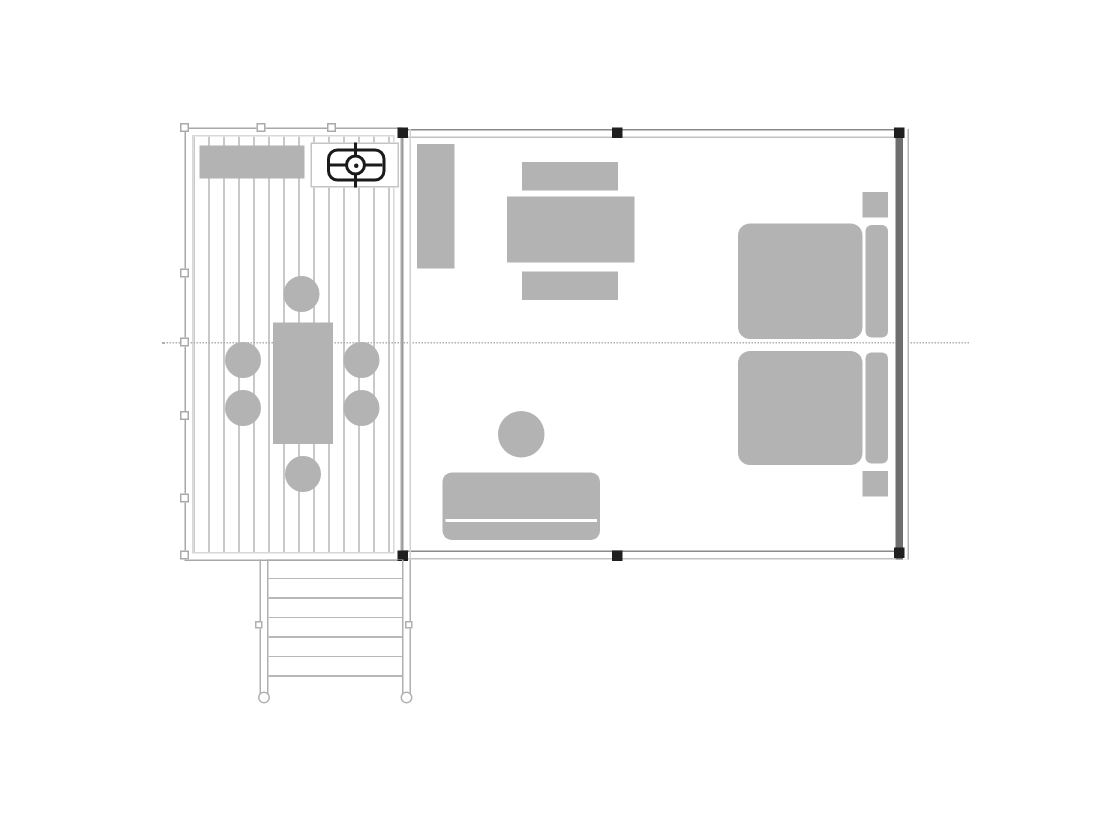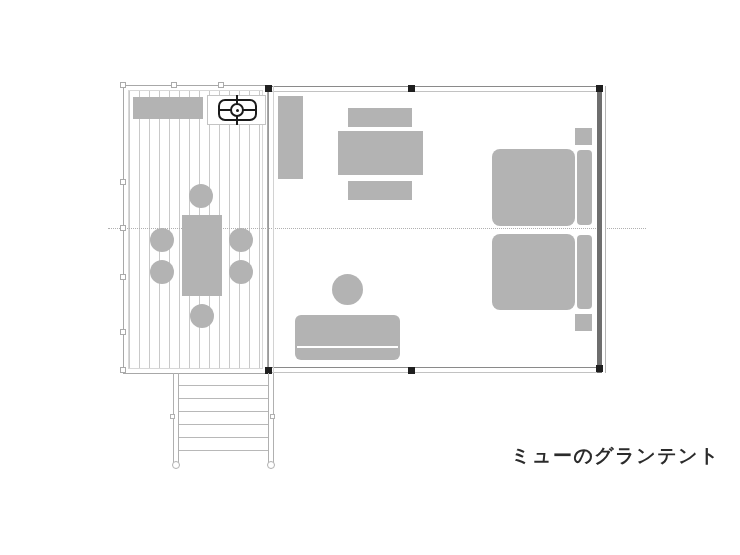--- a/index.html
+++ b/index.html
@@ -129,15 +129,14 @@
   <div class="pole" style="left:596px;top:365px;"></div>
 
   <div class="steps"></div>
   <div class="rail" style="left:173px;top:373px;height:92px;"></div>
   <div class="rail" style="left:268px;top:373px;height:92px;"></div>
   <div class="rail-sq" style="left:170px;top:414px;"></div>
   <div class="rail-sq" style="left:270px;top:414px;"></div>
   <div class="foot" style="left:172px;top:461px;"></div>
   <div class="foot" style="left:267px;top:461px;"></div>
 
-  <div class="plan-title">ミューのグランテント</div>
 
 </div>
 
 </body></html>

